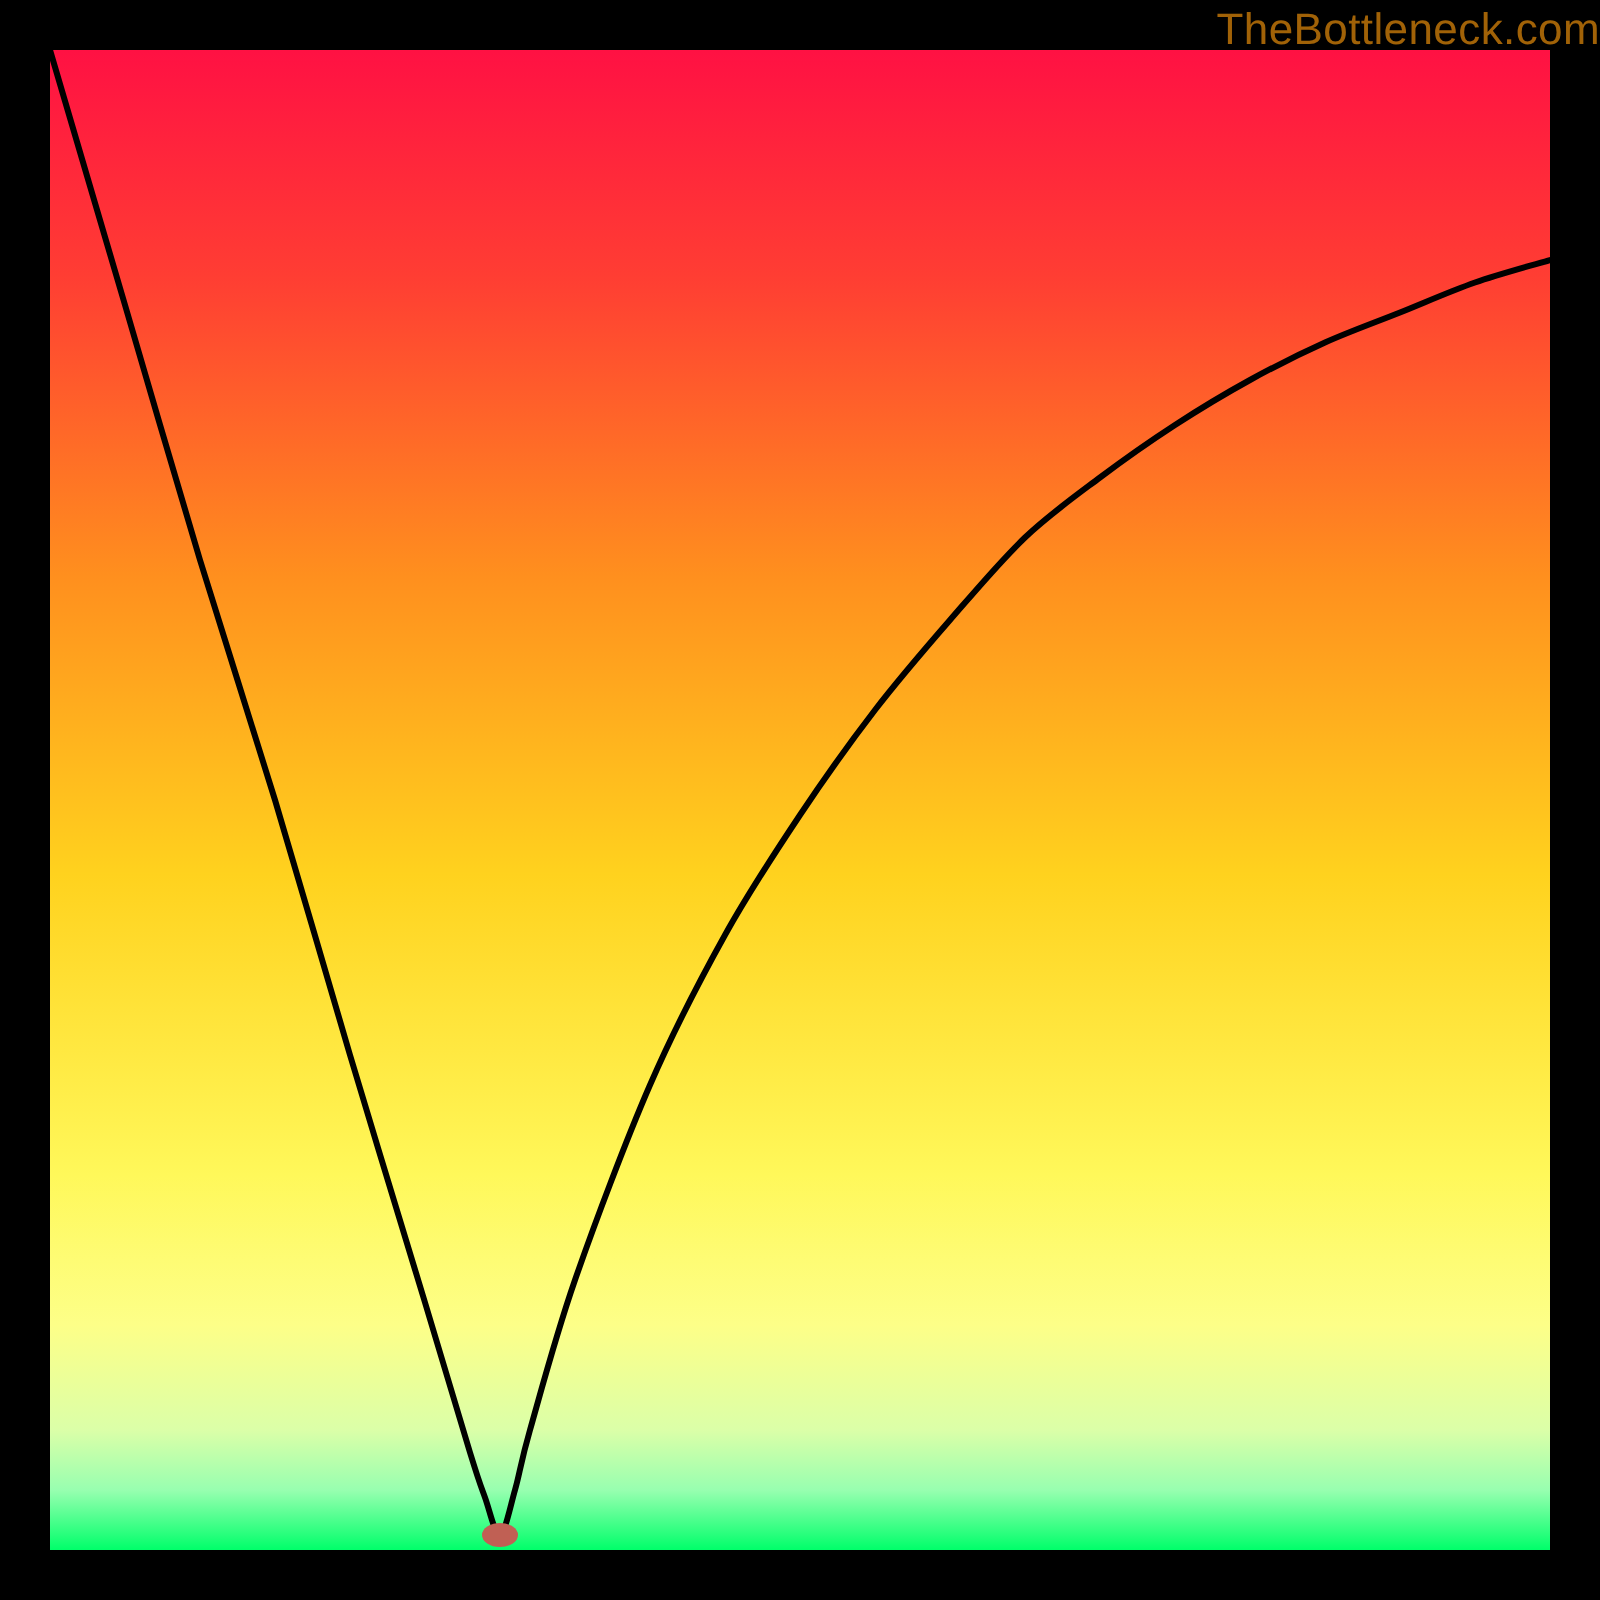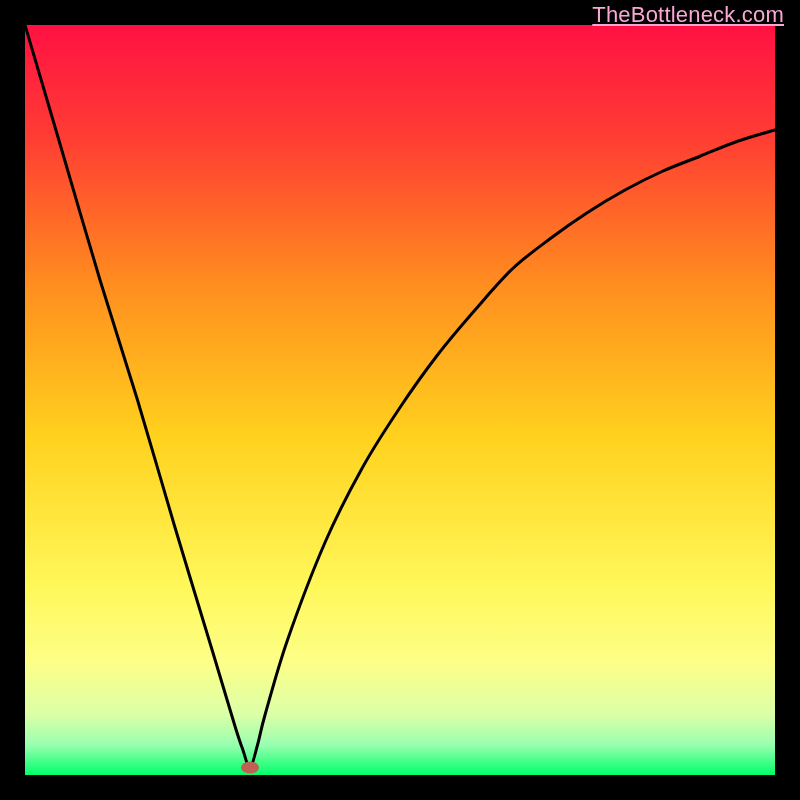--- a/index.html
+++ b/index.html
@@ -13,27 +13,26 @@
   }
   .frame {
     position: relative;
     width: 800px;
     height: 800px;
     background: #000;
   }
   .watermark {
     position: absolute;
     top: 2px;
-    right: 16px;
-    color: #f9a8d4;
+    right: 0;
+    color: #a16207;
     font-size: 22px;
     font-weight: 500;
     letter-spacing: 0.2px;
     z-index: 10;
-    text-decoration: underline;
   }
   .plot {
     position: absolute;
     left: 25px;
     top: 25px;
     width: 750px;
     height: 750px;
   }
   svg {
     display: block;

